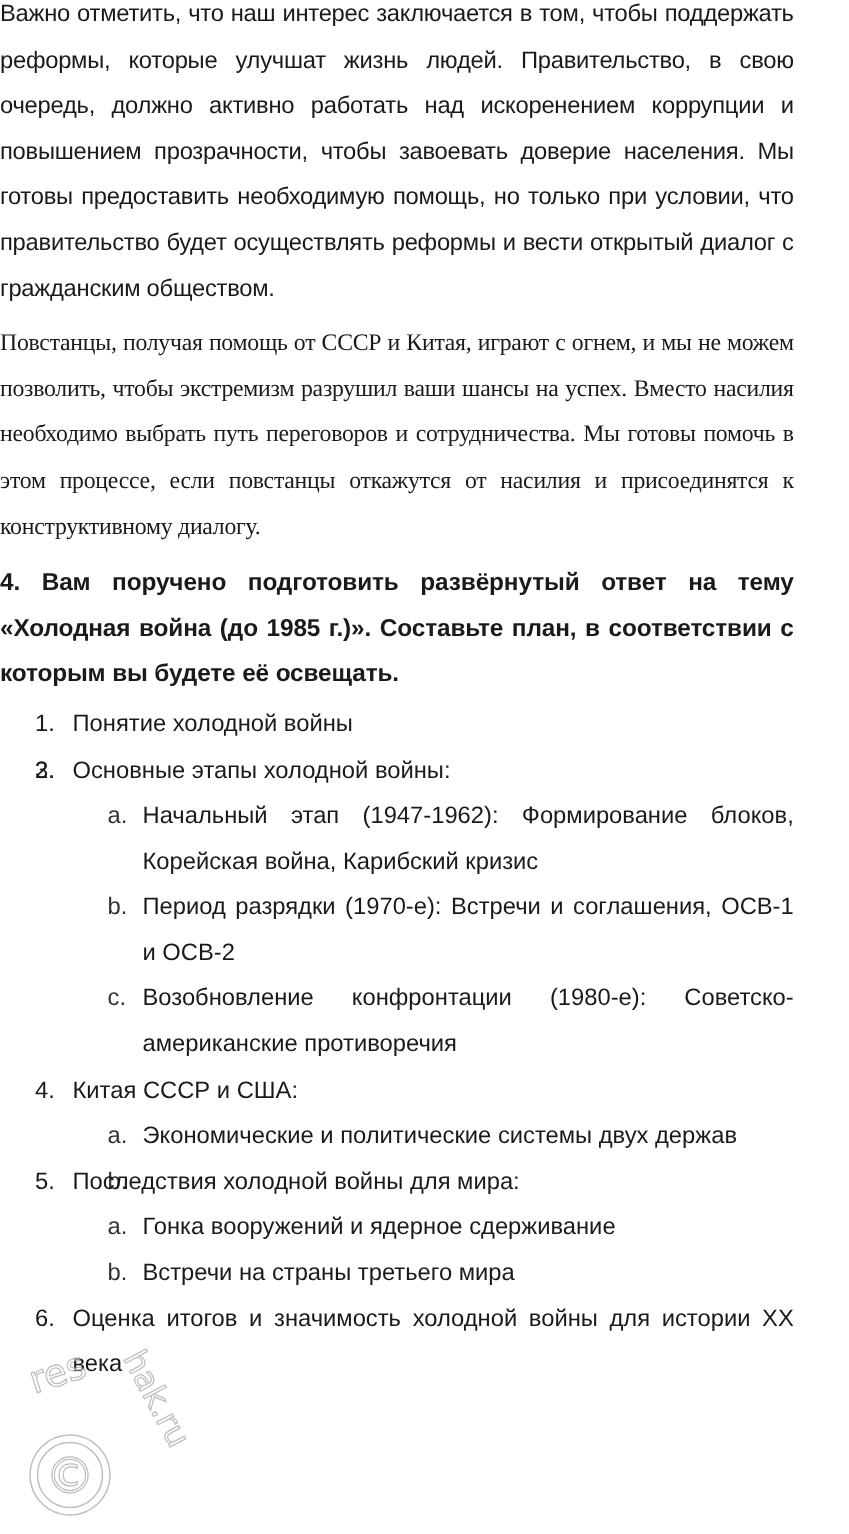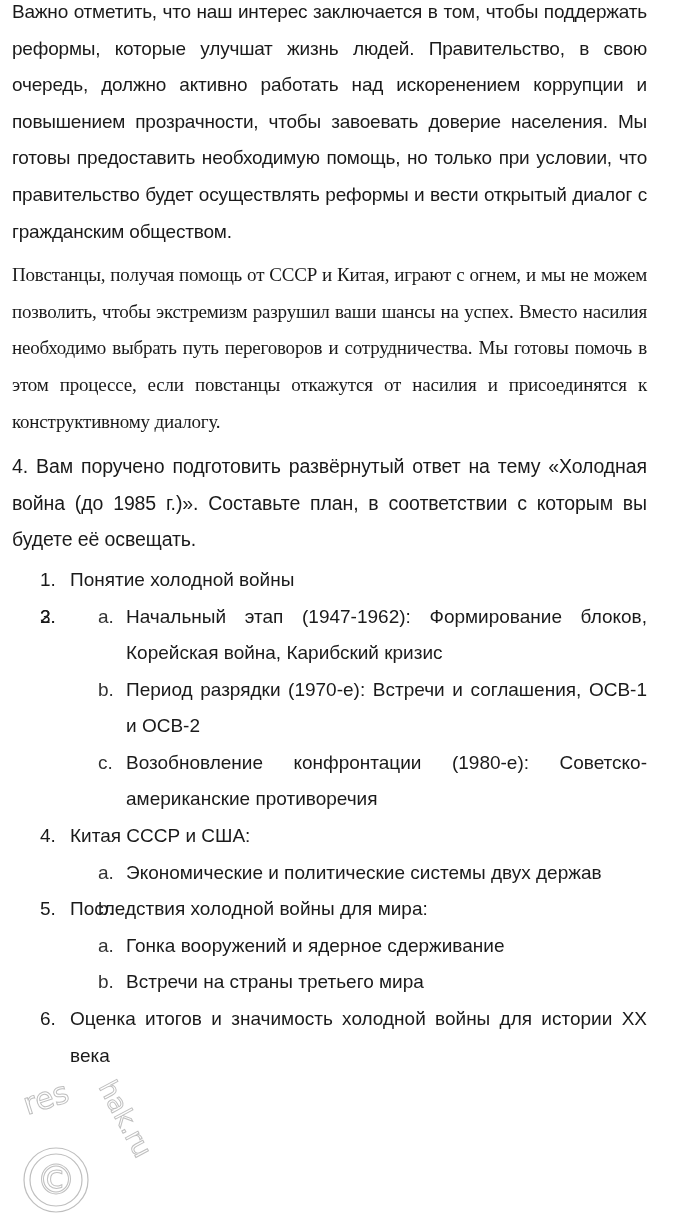--- a/index.html
+++ b/index.html
@@ -13,36 +13,35 @@
     overflow: hidden;
     position: relative;
     font-family: "Liberation Sans", "DejaVu Sans", sans-serif;
     color: #1a1a1a;
   }
   .doc {
     position: absolute;
     left: 0;
     top: 0;
     width: 635px;
-    margin-left: 12px;
   }
   p.para {
     margin: 0;
     font-size: 19px;
     line-height: 36.6px;
     text-align: justify;
     letter-spacing: -0.2px;
   }
   p.para.p1 { margin-top: -6px; }
   p.para.p2 { margin-top: 7px; font-family: Liberation Serif, serif; }
   p.question {
     margin: 8px 0 0 0;
     font-size: 19.5px;
     line-height: 36.6px;
-    font-weight: normal;
+    font-weight: bold;
     text-align: justify;
     letter-spacing: -0.1px;
   }
   ol.plan {
     list-style: none;
     margin: 4px 0 0 0;
     padding: 0;
   }
   ol.plan > li {
     position: relative;
@@ -96,20 +95,21 @@
   <ol class="plan">
     <li>
       <span class="num">1.</span>
       <span>Понятие холодной войны</span>
     </li>
     <li>
       <span class="num">2.</span>
     </li>
     <li>
       <span class="num">3.</span>
+      <span>Основные этапы холодной войны:</span>
       <ol class="sub">
         <li>
           <span class="letter">a.</span>
           <span>Начальный этап (1947-1962): Формирование блоков, Корейская война, Карибский кризис</span>
         </li>
         <li>
           <span class="letter">b.</span>
           <span>Период разрядки (1970-е): Встречи и соглашения, ОСВ-1 и ОСВ-2</span>
         </li>
         <li>

